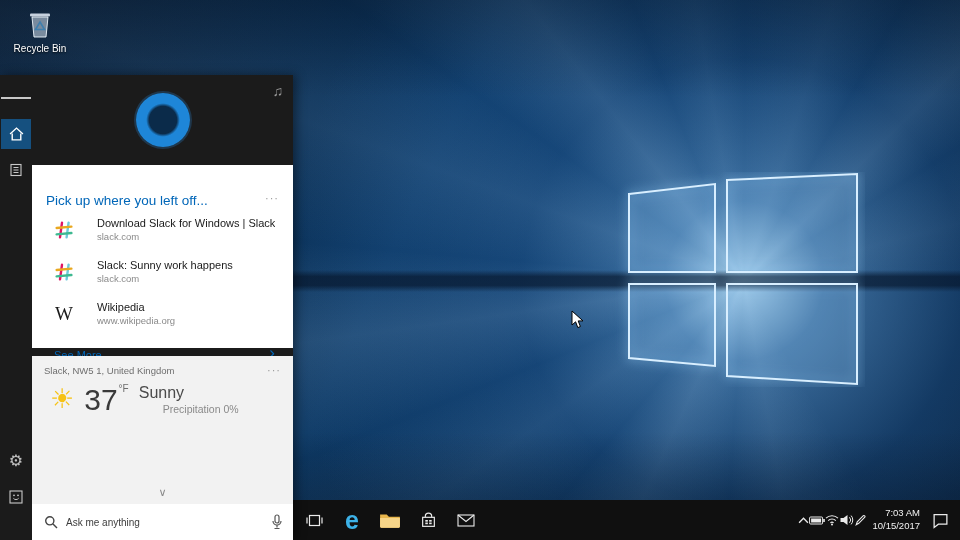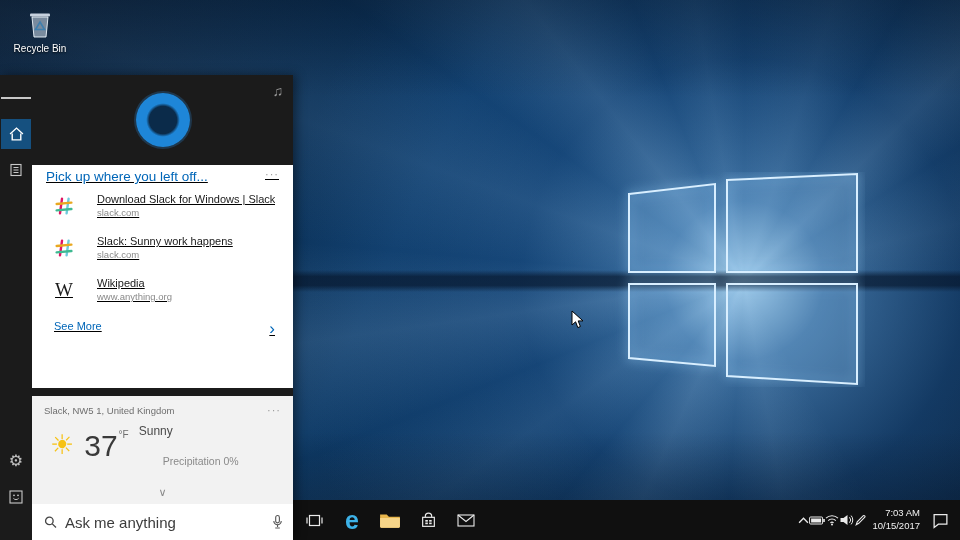--- a/index.html
+++ b/index.html
@@ -52,45 +52,45 @@
   .rail-spacer { flex:1; }
   .gear-glyph { font-size:16px; color:#c0c0c0; line-height:1; }
 
   .cmain { flex:1; display:flex; flex-direction:column; background:#1b1b1b; min-width:0; }
   .chead { height:90px; position:relative; background:#1b1b1b; flex:0 0 auto; }
   .cortana-circle { position:absolute; left:50%; top:50%; transform:translate(-50%,-50%); width:54px; height:54px; border-radius:50%;
     background:radial-gradient(circle, #0b2b4a 0%, #0b2b4a 36%, #1e86d8 44%, #1e86d8 78%, #14588e 100%);
     box-shadow:0 0 0 2px rgba(40,110,170,.35); }
   .music-btn { position:absolute; top:8px; right:10px; color:#9a9a9a; font-size:14px; }
 
-  .card1 { background:#fff; height:223px; flex:0 0 auto; padding:4px 14px 8px 14px; display:flex; flex-direction:column;text-decoration:underline; }
+  .card1 { background:#fff; height:183px; flex:0 0 auto; padding:28px 14px 8px 14px; display:flex; flex-direction:column; }
   .card-toprow { display:flex; justify-content:space-between; align-items:flex-start; }
   .pickup-title { color:#0066b8; font-size:13.5px; }
   .more-glyph { color:#9a9a9a; font-size:11px; letter-spacing:1px; line-height:1; }
   .citem { display:flex; align-items:center; gap:23px; padding:9px 0 8px 8px; cursor:default; }
   .citem .txt { min-width:0; }
   .citem .t { font-size:11px; color:#1a1a1a; white-space:nowrap; overflow:hidden; }
   .citem .s { font-size:9.5px; color:#8a8a8a; margin-top:2px; }
   .wiki-w { font-family:"Liberation Serif", serif; font-size:19px; color:#1a1a1a; width:20px; text-align:center; display:inline-block; }
-  .see-more { display:flex; justify-content:space-between; align-items:flex-start; margin-top:10px; padding:0 4px 0 8px; color:#0066b8; font-size:11px; }
+  .see-more { display:flex; justify-content:space-between; align-items:flex-end; margin-top:10px; padding:0 4px 0 8px; color:#0066b8; font-size:11px; }
   .see-more .chev { font-size:17px; line-height:1; }
 
   .card2 { background:#f2f2f2; margin-top:8px; flex:1 1 auto; padding:9px 12px 4px 12px; display:flex; flex-direction:column; min-height:0; }
   .loc-row { display:flex; justify-content:space-between; align-items:flex-start; }
   .loc { color:#6e6e6e; font-size:9.5px; }
   .wx-row { display:flex; align-items:center; gap:10px; margin-top:8px; padding-left:6px; }
   .sun-glyph { font-size:27px; color:#f6c215; line-height:1; }
   .temp { font-size:30px; color:#3a3a3a; font-weight:400; line-height:1; }
   .temp .unit { font-size:10px; color:#6e6e6e; vertical-align:18px; margin-left:1px; font-weight:400; }
-  .cond { font-size:12px; color:#4a4a4a; }
-  .precip { font-size:10.5px; color:#8a8a8a; margin-top:17px;padding-left:24px; }
+  .cond { font-size:16px; color:#4a4a4a; }
+  .precip { font-size:10.5px; color:#8a8a8a; margin-top:1px;padding-left:24px; }
   .wx-expand { margin-top:auto; text-align:center; color:#8a8a8a; font-size:11px; line-height:1.4; }
 
   .csearch { height:36px; background:#fff; flex:0 0 auto; display:flex; align-items:center; gap:8px; padding:0 10px 0 12px; }
-  .csearch input { flex:1; border:none; outline:none; font-size:15px; color:#222; font-family:"Liberation Sans", sans-serif; background:transparent; }
+  .csearch input { flex:1; border:none; outline:none; font-size:10px; color:#222; font-family:"Liberation Sans", sans-serif; background:transparent; }
   .csearch input::placeholder { color:#3c3c3c; opacity:1; }
 
   
   .taskbar { position:absolute; left:0; right:0; bottom:0; height:40px; background:#101010; z-index:5; display:flex; align-items:stretch; }
   .tb-left-spacer { width:295px; flex:0 0 auto; }
   .task-btn { width:38px; display:flex; align-items:center; justify-content:center; cursor:default; }
   .edge-e { font-size:25px; font-weight:700; color:#3db2e8; line-height:1; }
   .tb-spacer { flex:1; }
   .tray { display:flex; align-items:center; gap:0; padding-right:5px; }
   .tray-btn { display:flex; align-items:center; justify-content:center; height:40px; }
@@ -200,21 +200,21 @@
           <div class="txt">
             <div class="t">Slack: Sunny work happens</div>
             <div class="s">slack.com</div>
           </div>
         </div>
 
         <div class="citem">
           <span class="wiki-w">W</span>
           <div class="txt">
             <div class="t">Wikipedia</div>
-            <div class="s">www.anything.org</div>
+            <div class="s">www.wikipedia.org</div>
           </div>
         </div>
 
         <div class="see-more">
           <span>See More</span>
           <span class="chev">›</span>
         </div>
       </div>
 
       <div class="card2">

